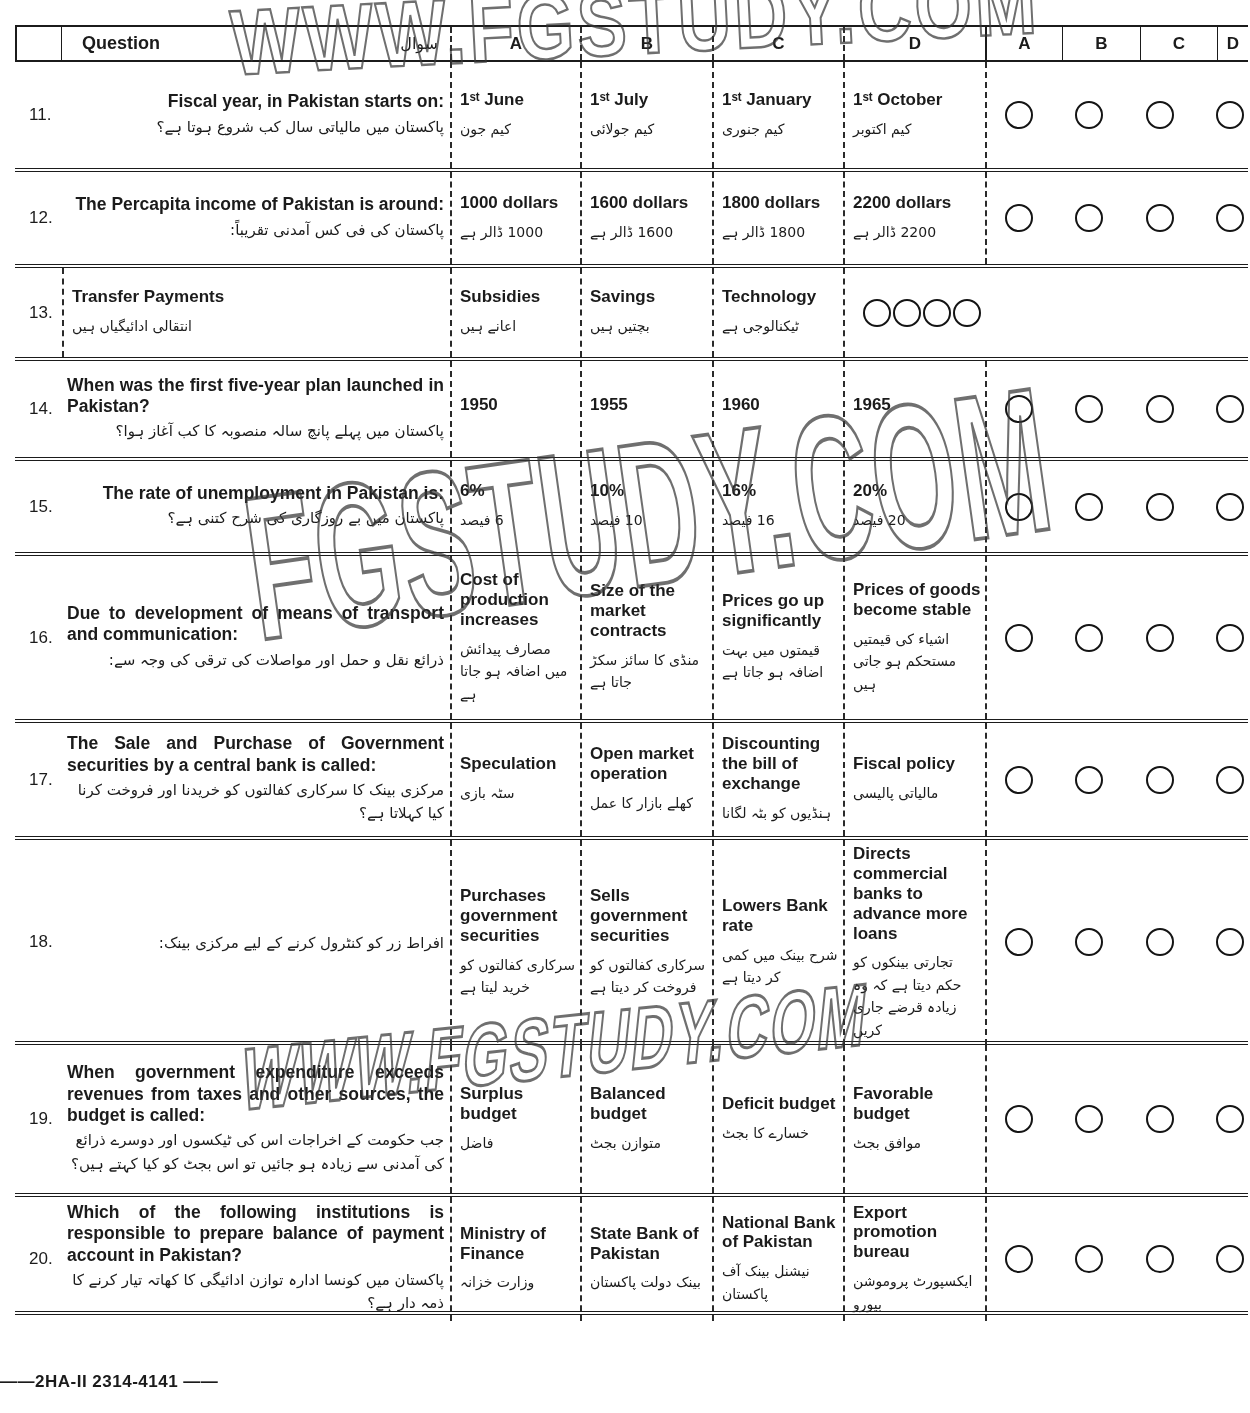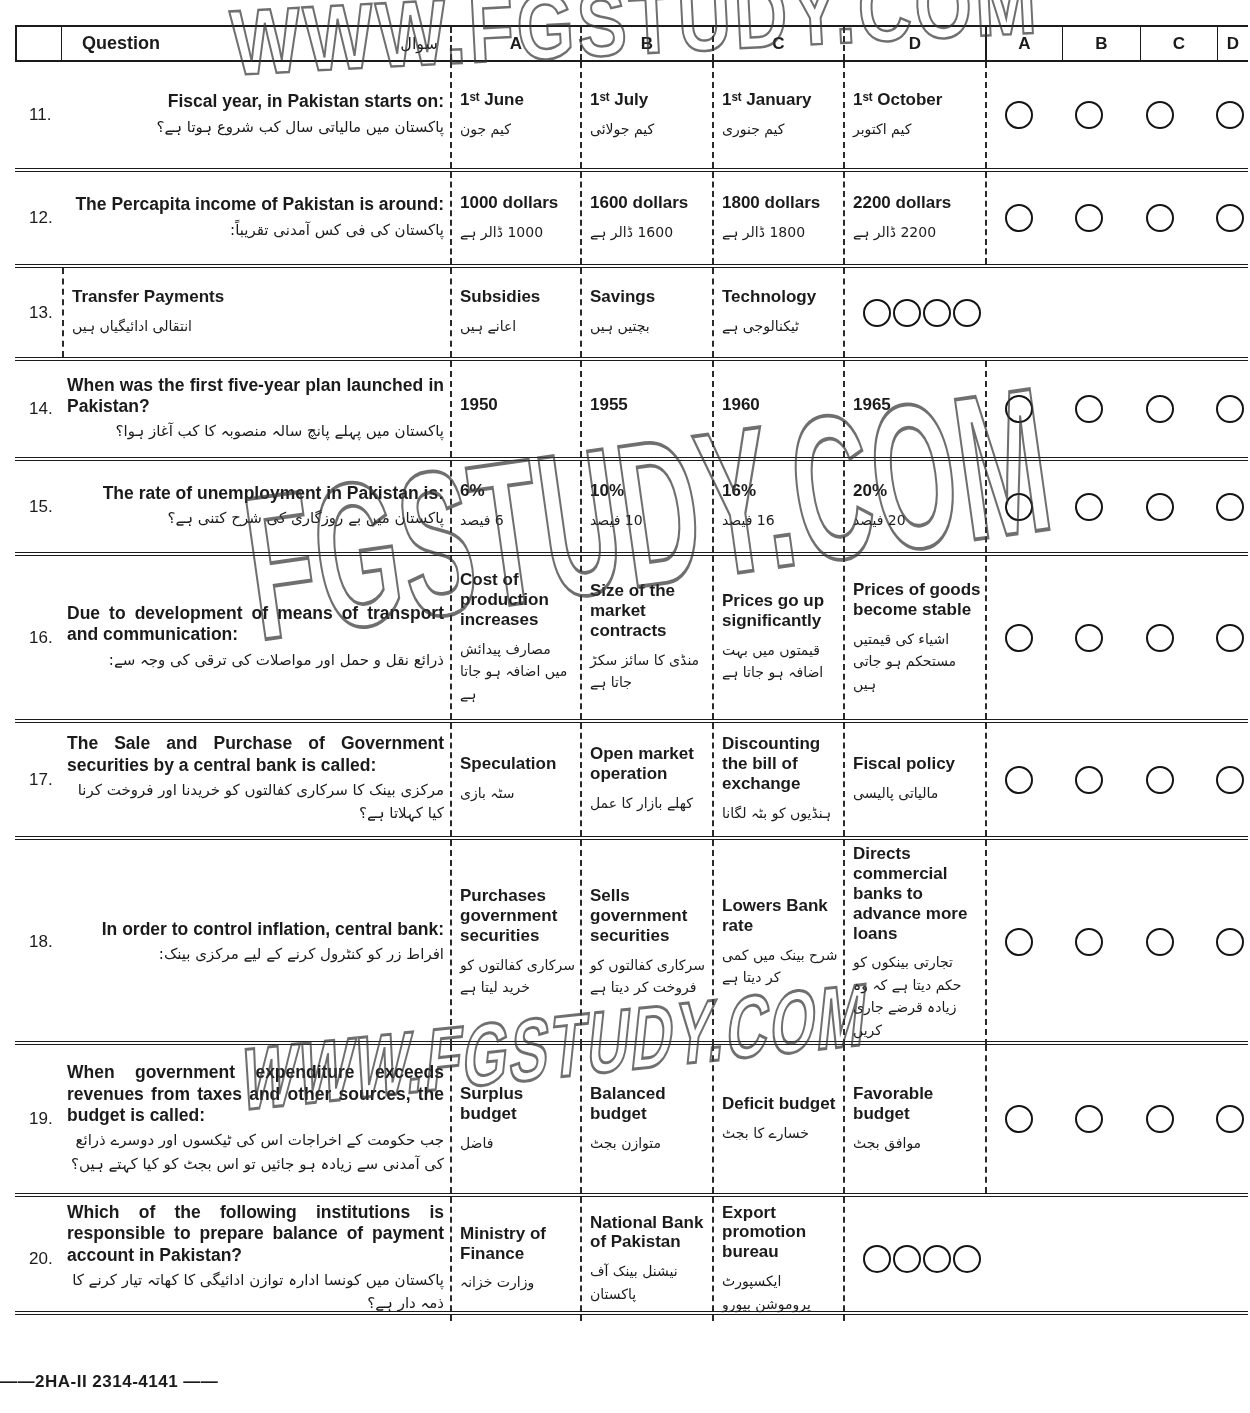--- a/index.html
+++ b/index.html
@@ -284,21 +284,20 @@
         <span class="bubble"></span>
         <span class="bubble"></span>
         <span class="bubble"></span>
         <span class="bubble"></span>
       </div>
     </div>
 
     <div class="row grid-cols h18">
       <div class="num">18.</div>
       <div class="q">
-        <div class="q-en">In order to control inflation, central bank:</div>
         <div class="q-ur ur">افراط زر کو کنٹرول کرنے کے لیے مرکزی بینک:</div>
       </div>
       <div class="opt">
           <div class="opt-en">Purchases government securities</div>
           <div class="opt-ur ur">سرکاری کفالتوں کو خرید لیتا ہے</div>
         </div>
       <div class="opt">
           <div class="opt-en">Sells government securities</div>
           <div class="opt-ur ur">سرکاری کفالتوں کو فروخت کر دیتا ہے</div>
         </div>
@@ -352,20 +351,24 @@
       <div class="num">20.</div>
       <div class="q">
         <div class="q-en">Which of the following institutions is responsible to prepare balance of payment account in Pakistan?</div>
         <div class="q-ur ur">پاکستان میں کونسا ادارہ توازن ادائیگی کا کھاتہ تیار کرنے کا ذمہ دار ہے؟</div>
       </div>
       <div class="opt">
           <div class="opt-en">Ministry of Finance</div>
           <div class="opt-ur ur">وزارت خزانہ</div>
         </div>
       <div class="opt">
+          <div class="opt-en">State Bank of Pakistan</div>
+          <div class="opt-ur ur">بینک دولت پاکستان</div>
+        </div>
+      <div class="opt">
           <div class="opt-en">National Bank of Pakistan</div>
           <div class="opt-ur ur">نیشنل بینک آف پاکستان</div>
         </div>
       <div class="opt">
           <div class="opt-en">Export promotion bureau</div>
           <div class="opt-ur ur">ایکسپورٹ پروموشن بیورو</div>
         </div>
       <div class="bubbles">
         <span class="bubble"></span>
         <span class="bubble"></span>

